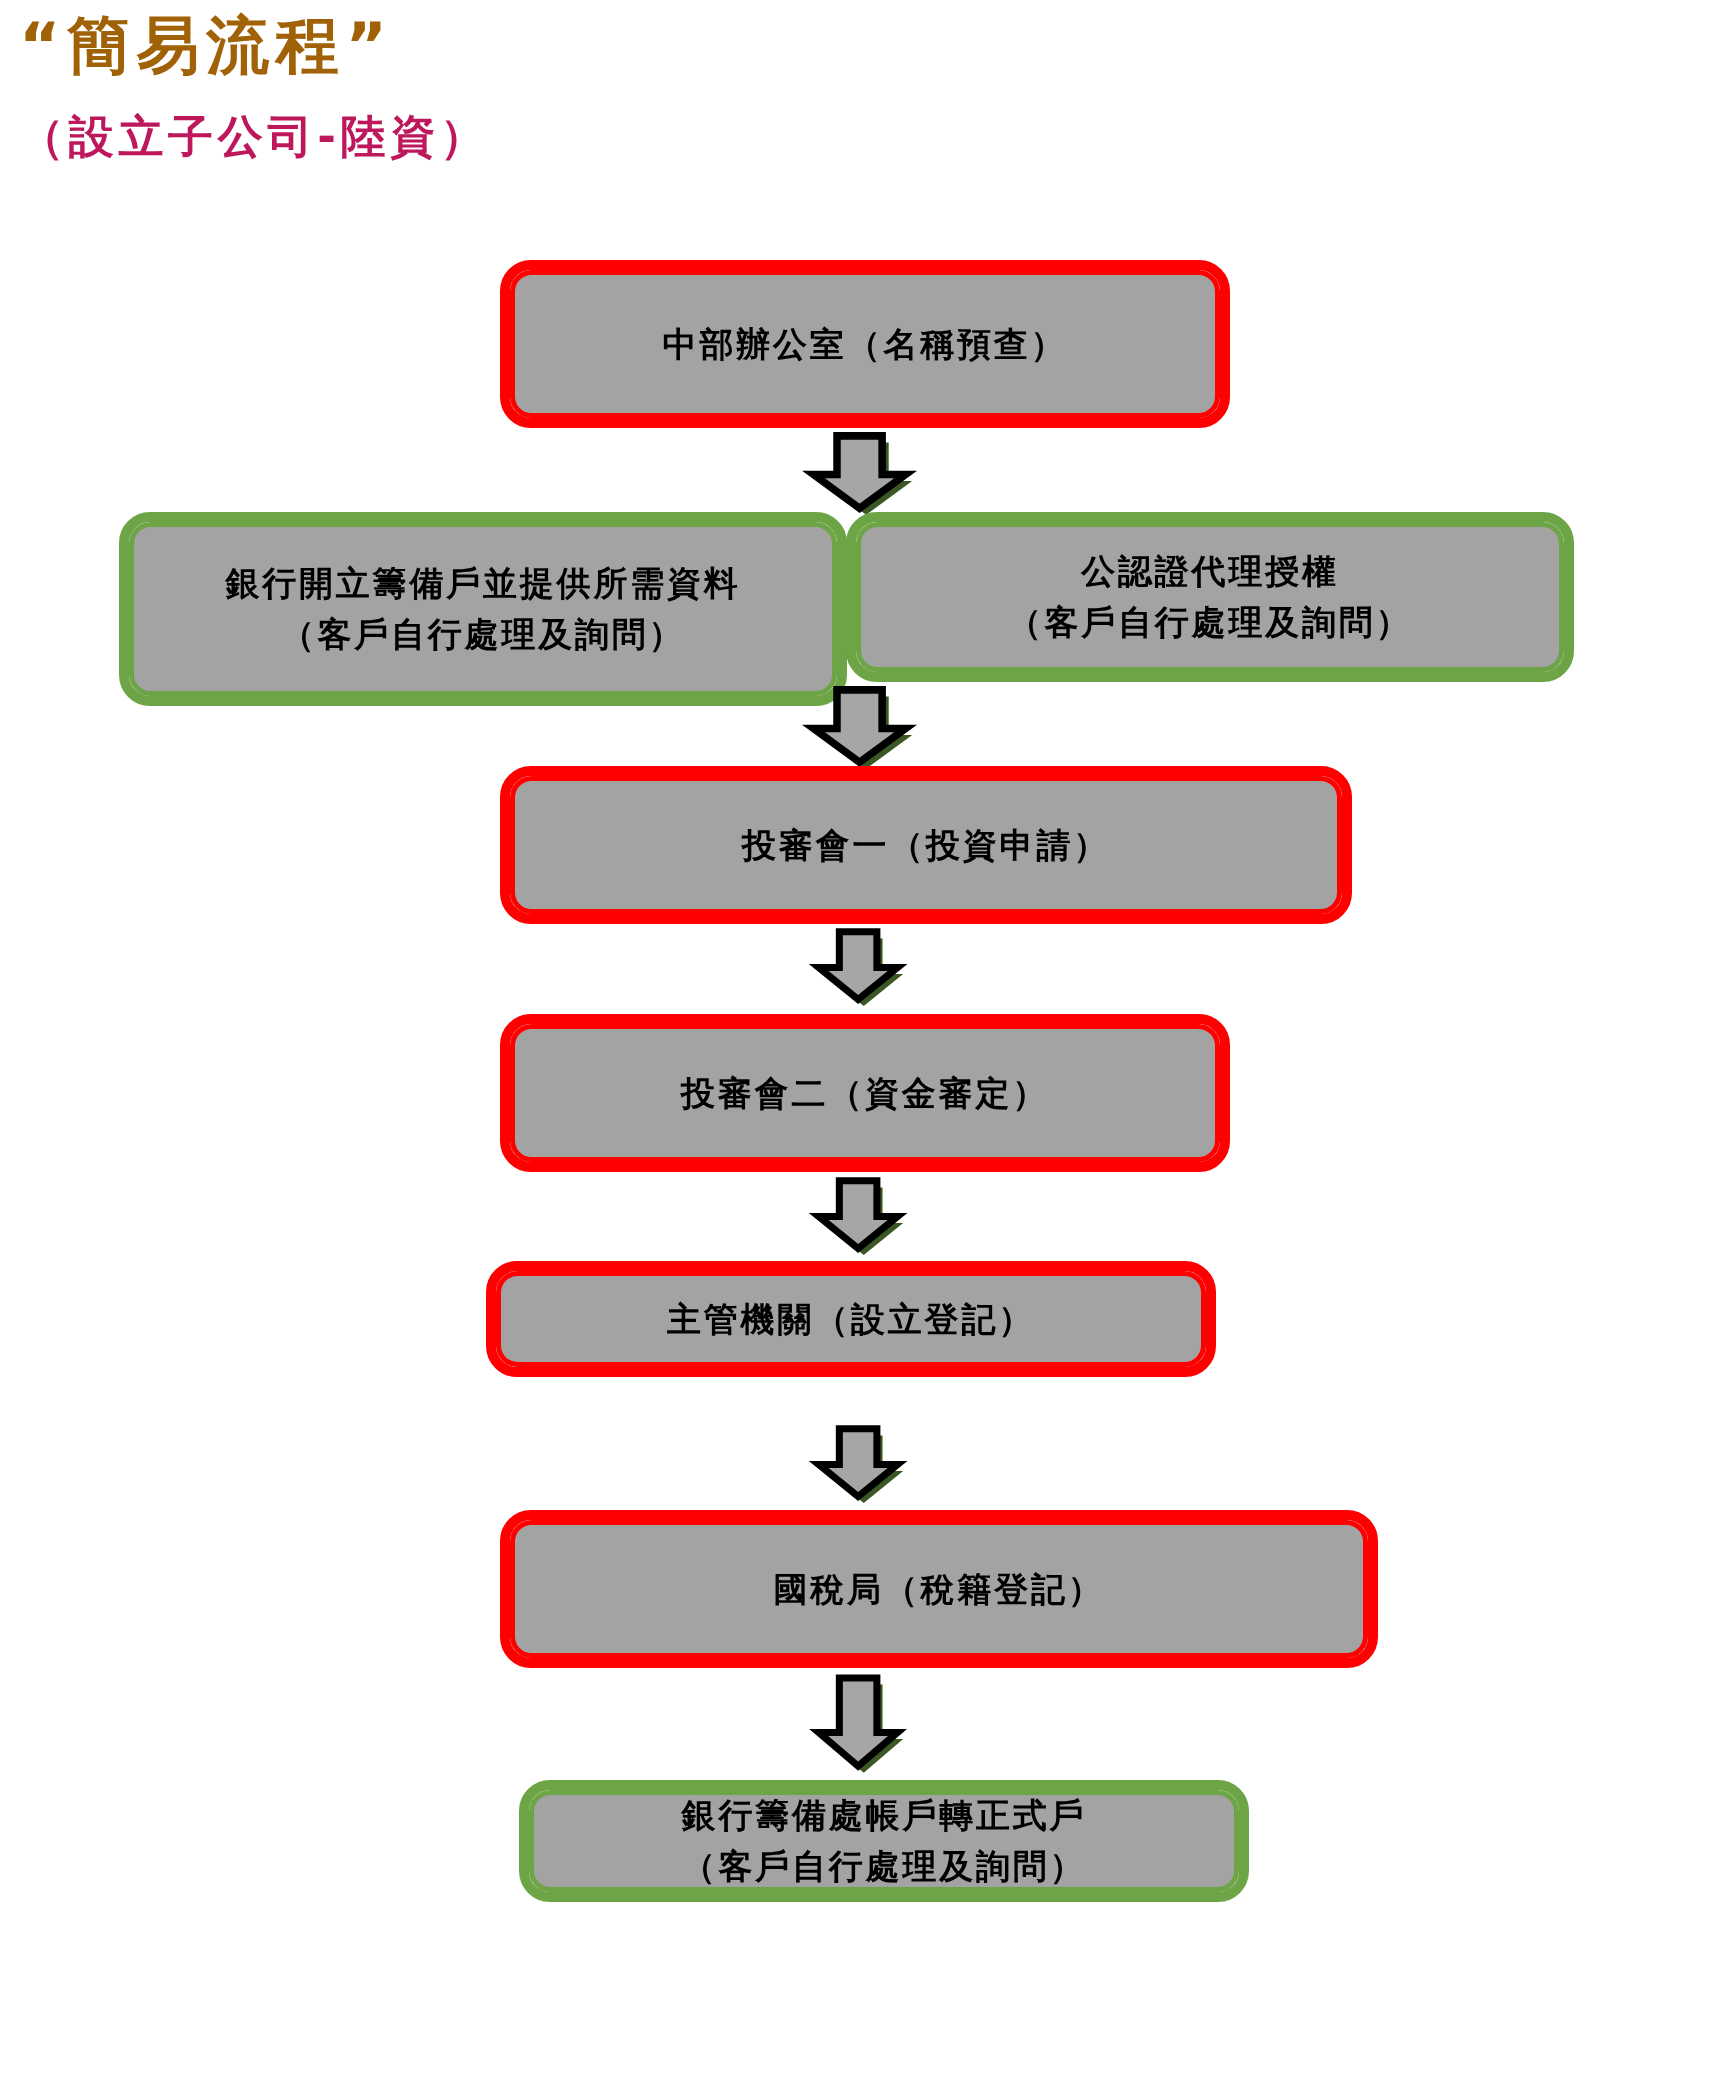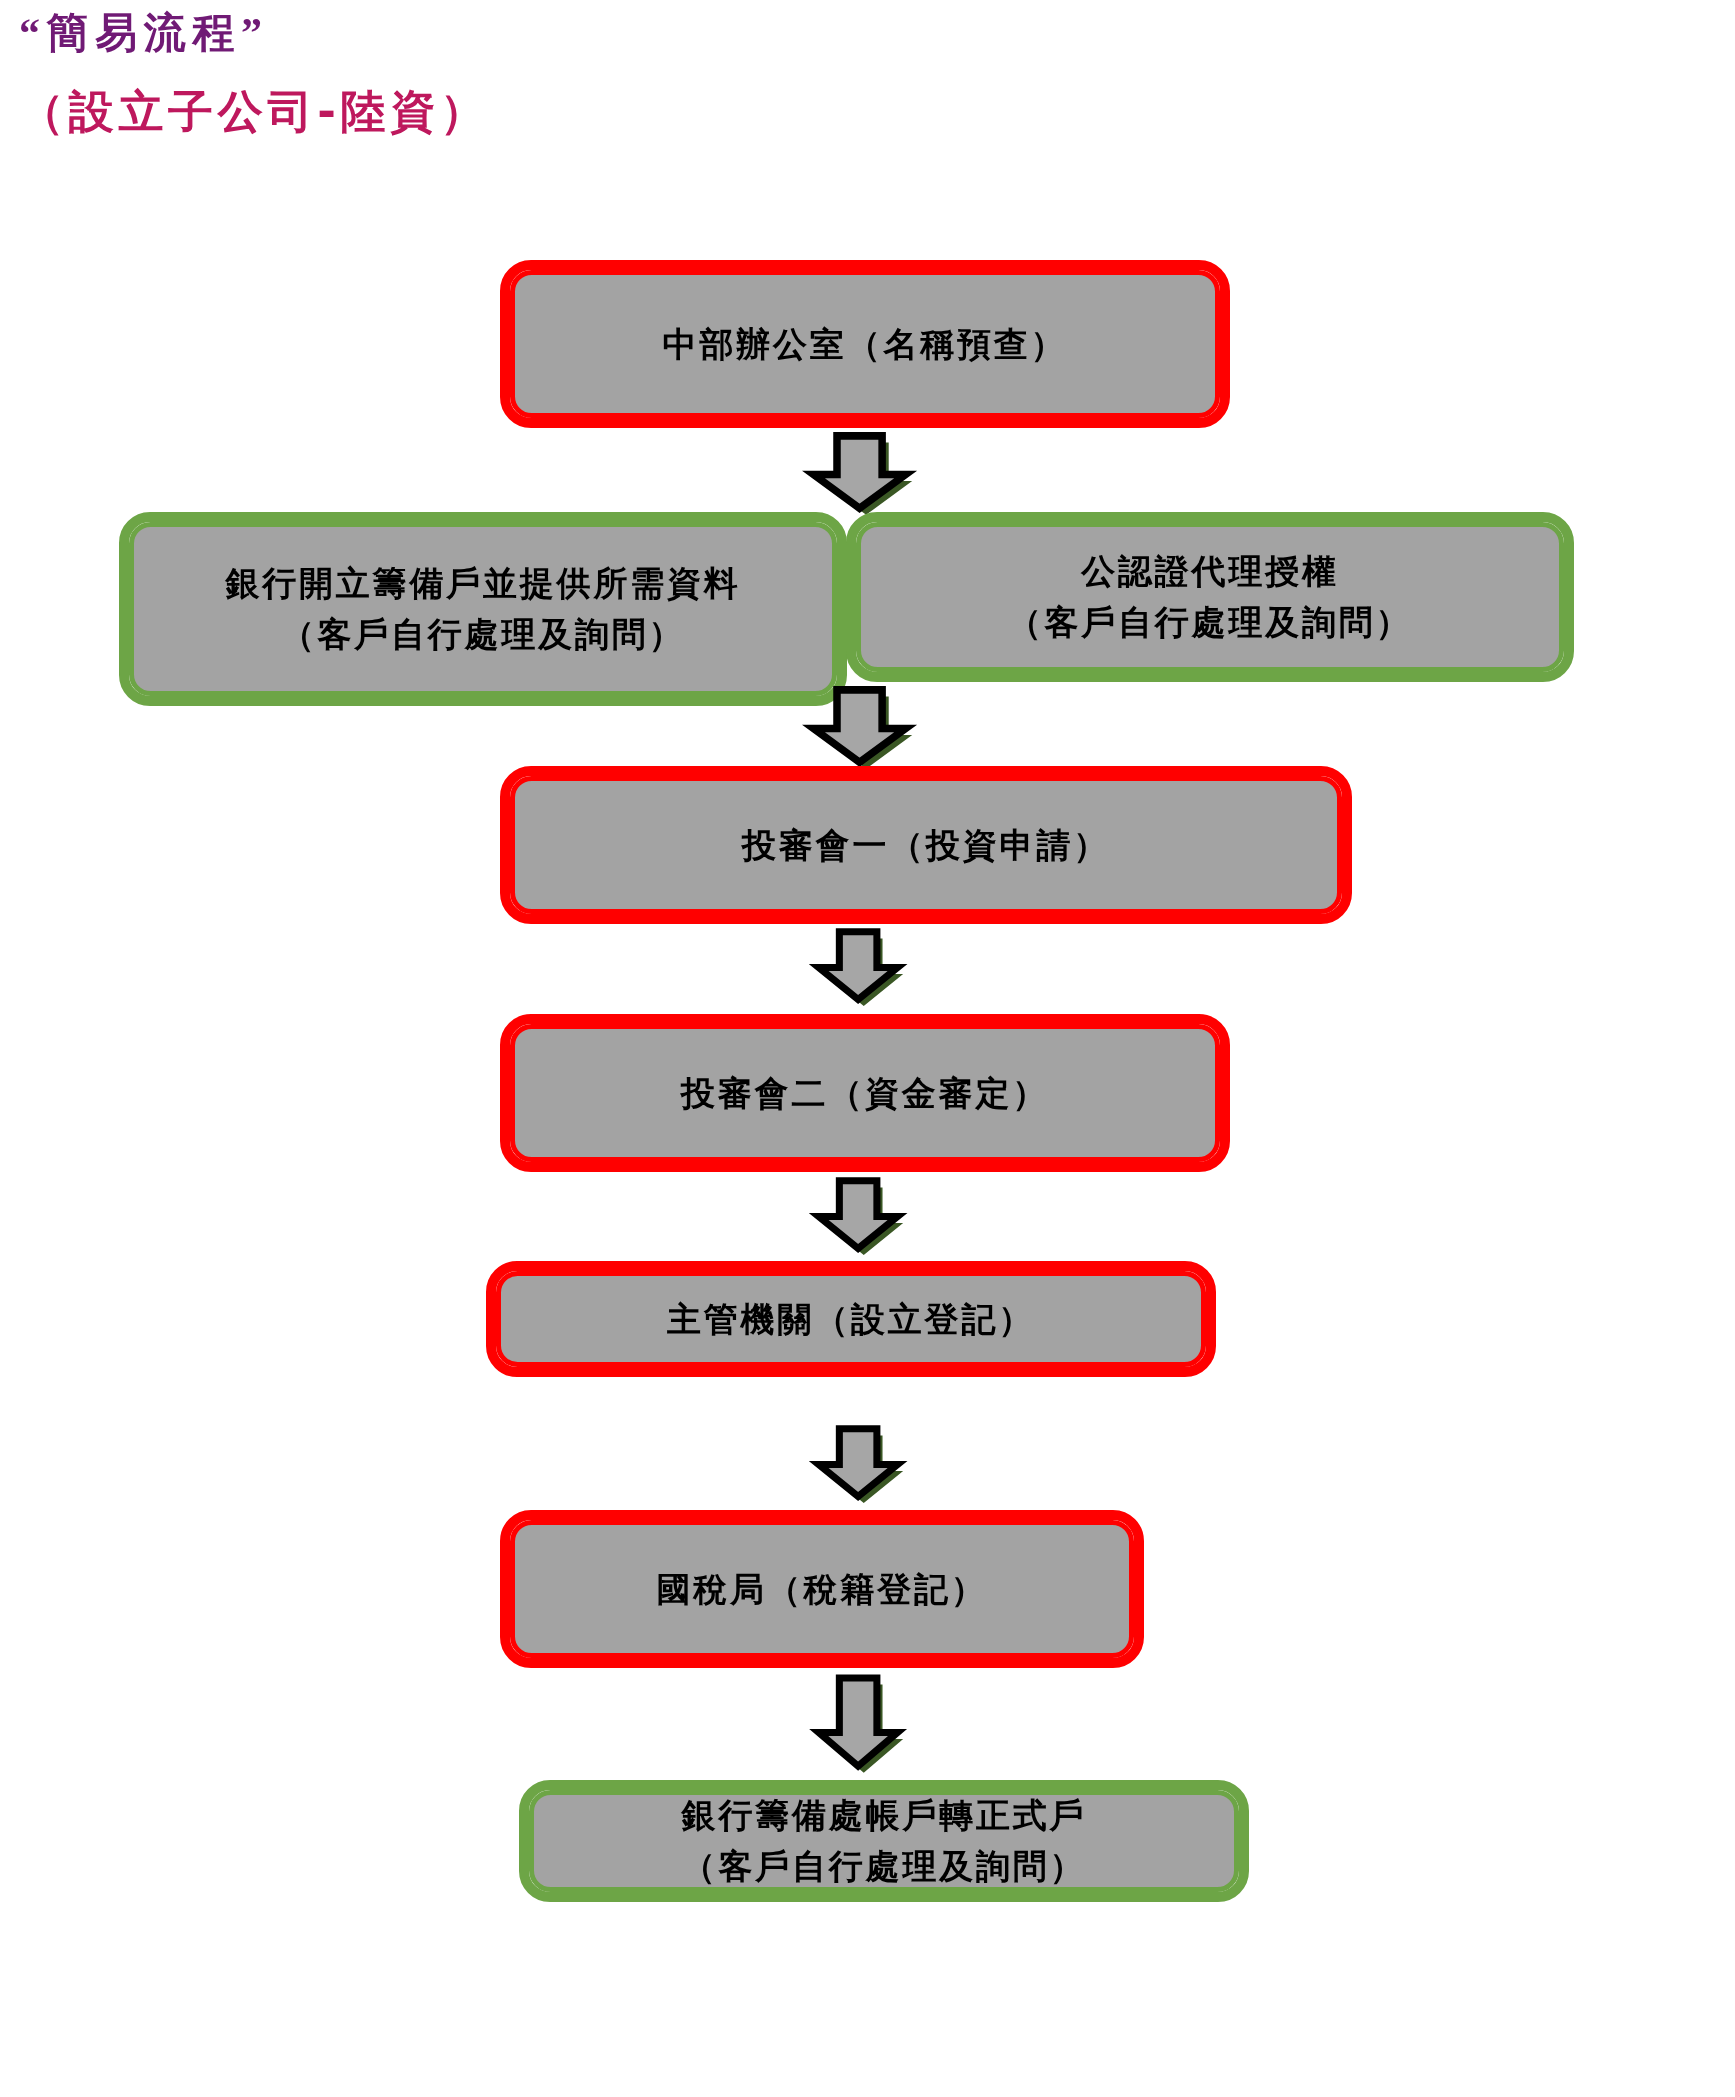--- a/index.html
+++ b/index.html
@@ -16,27 +16,26 @@
   }
 
   
   #title-block {
     position: absolute;
     left: 19px;
     top: 8.5px;
     width: 752px;
   }
   #page-title {
-    font-size: 42px;
+    font-size: 63px;
     font-weight: 700;
-    color: #701a75;
+    color: #a16207;
     letter-spacing: 6.6px;
     line-height: 1.18;
     white-space: nowrap;
-    font-family: Liberation Serif, serif;
   }
   #page-subtitle {
     font-size: 45px;
     font-weight: 700;
     color: #be185d;
     letter-spacing: 4.7px;
     line-height: 1.2;
     margin-top: 27px;
     white-space: nowrap;
   }
@@ -93,21 +92,21 @@
   #arrow-1{ left: 790px; top: 431px;  width: 141px;  height: 84px; }
   #node-2 { left: 119px;  top: 512px; width: 728px; height: 194px; }
   #node-3 { left: 846px; top: 512px; width: 728px; height: 170px; }
   #arrow-2{ left: 790px; top: 685px; width: 141px;  height: 84px; }
   #node-4 { left: 500px; top: 766px; width: 852px; height: 158px; }
   #arrow-3{ left: 799px; top: 928px; width: 122px;  height: 78px; }
   #node-5 { left: 500px; top: 1014px; width: 730px; height: 158px; }
   #arrow-4{ left: 799px; top: 1177px; width: 122px;  height: 78px; }
   #node-6 { left: 486px; top: 1261px; width: 730px; height: 116px; }
   #arrow-5{ left: 799px; top: 1425px; width: 122px;  height: 78px; }
-  #node-7 { left: 500px; top: 1510px; width: 644px; height: 158px; }
+  #node-7 { left: 500px; top: 1510px; width: 878px; height: 158px; }
   #arrow-6{ left: 799px; top: 1674px; width: 122px;  height: 99px; }
   #node-8 { left: 519px; top: 1780px; width: 730px; height: 122px; }
 </style>
 </head>
 <body>
 
 <div id="title-block">
   <div id="page-title">“簡易流程”</div>
   <div id="page-subtitle">（設立子公司-陸資）</div>
 </div>

